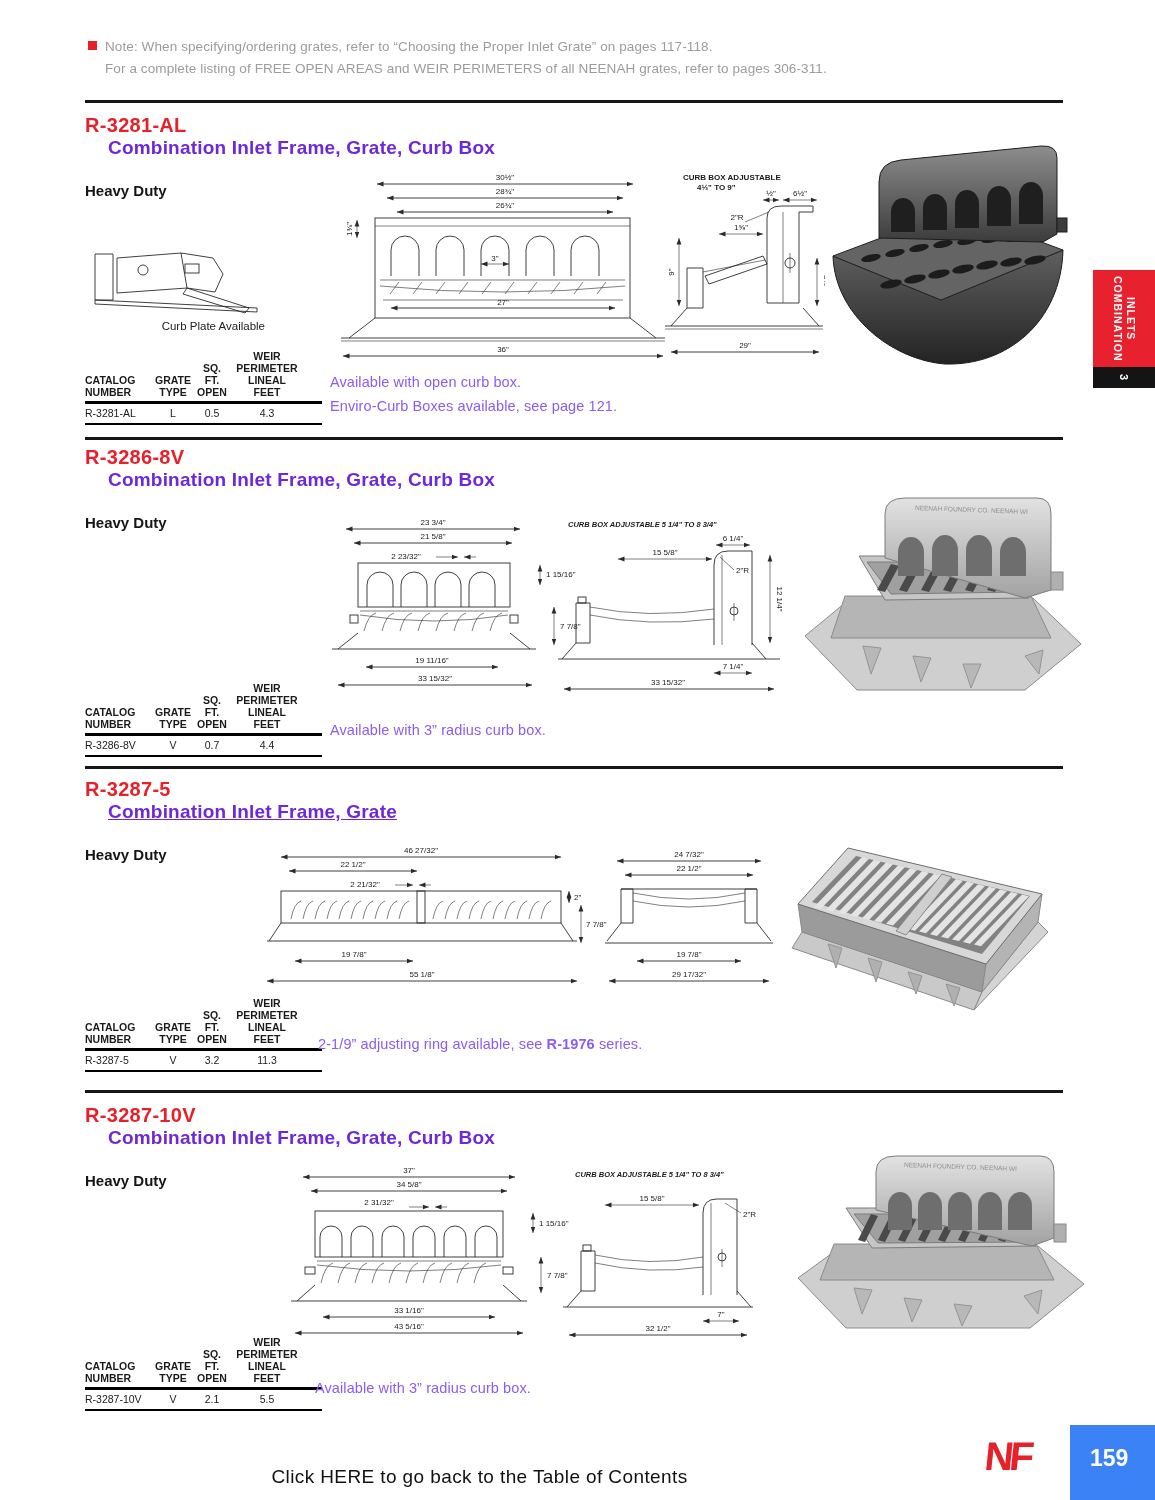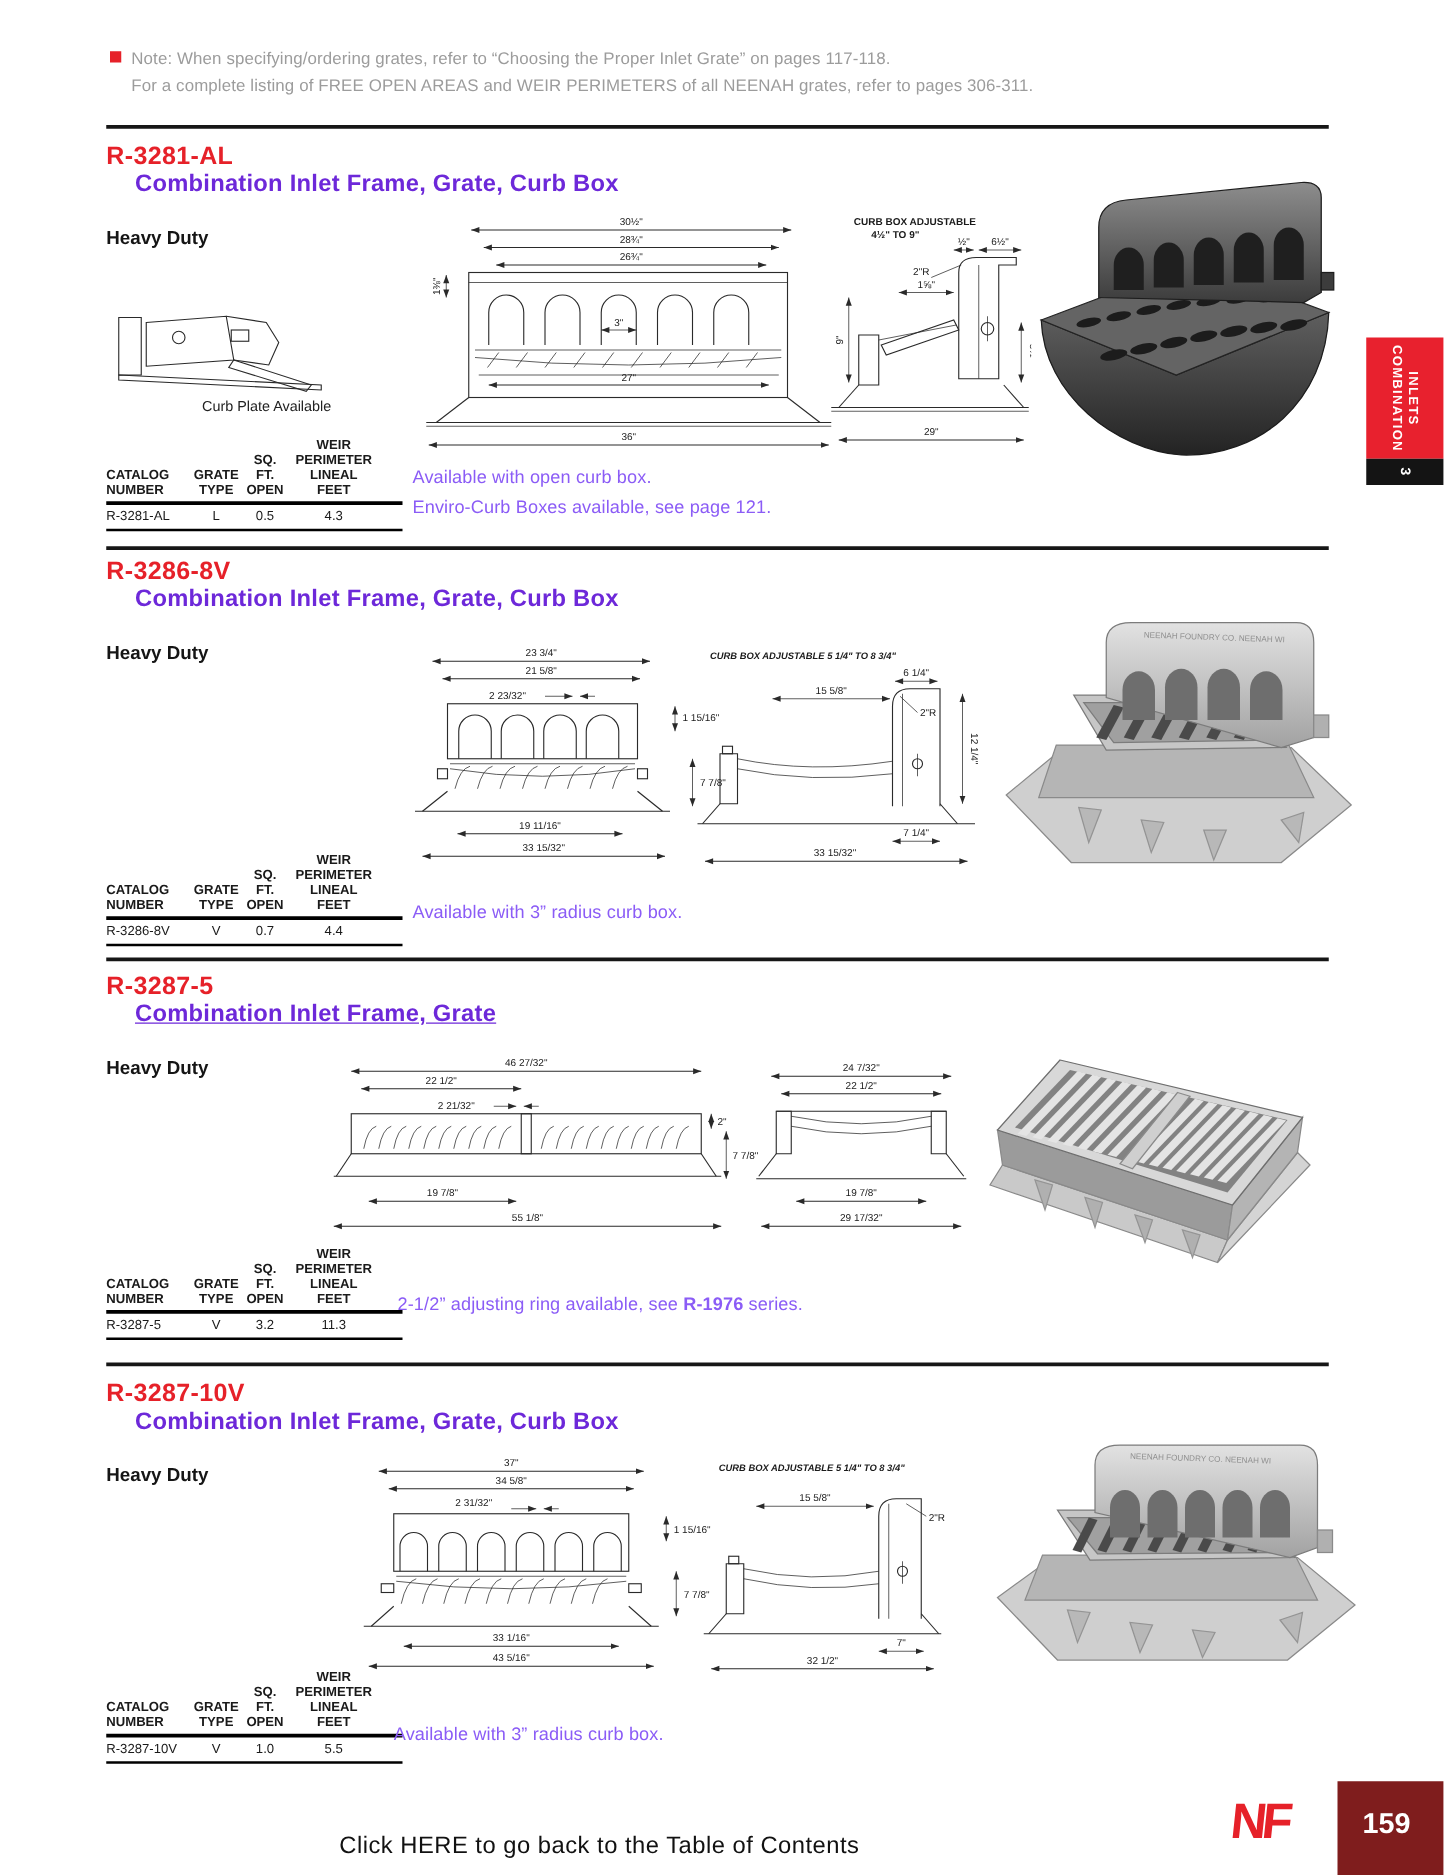--- a/index.html
+++ b/index.html
@@ -48,21 +48,21 @@
   .tab-red { position:absolute; left:1093px; top:270px; width:62px; height:97px; background:#e8212e;
              display:flex; flex-direction:row; justify-content:center; align-items:center; gap:1px; }
   .tab-red span { writing-mode:vertical-lr; color:#fff; font-weight:bold; font-size:10.5px; letter-spacing:1px; }
   .tab-blk { position:absolute; left:1093px; top:367px; width:62px; height:21px; background:#141414;
              display:flex; justify-content:center; align-items:center; }
   .tab-blk span { writing-mode:vertical-lr; color:#fff; font-weight:bold; font-size:11px; }
 
   
   .toc-link { position:absolute; left:0; top:1466px; width:959px; text-align:center;
               font-size:19px; color:#111; letter-spacing:0.4px; cursor:pointer; }
-  .pagebox { position:absolute; left:1070px; top:1425px; width:85px; height:75px; background:#7f1d1d; }
+  .pagebox { position:absolute; left:1070px; top:1425px; width:85px; height:75px; background:#3b82f6; }
   .pagebox span { display:block; margin:20px 0 0 20px; color:#fff; font-weight:bold; font-size:23px; }
 </style>
 </head>
 <body>
 
 <div class="page">
 
   <div class="note-block">
     <div class="note-sq"></div>
     <div class="note-line">Note: When specifying/ordering grates, refer to “Choosing the Proper Inlet Grate” on pages 117-118.</div>
@@ -525,21 +525,21 @@
           <span class="hl">FEET</span>
         </div>
     </div>
     <div class="row">
       <div class="c1 cv">R-3287-5</div>
       <div class="c2 cv">V</div>
       <div class="c3 cv">3.2</div>
       <div class="c4 cv">11.3</div>
     </div>
   </div>
-  <div class="pnote" style="left:318px; top:1036px;"><span>2-1/2” adjusting ring available, see </span><b>R-1976</b><span> series.</span></div>
+  <div class="pnote" style="left:318px; top:1036px;"><span>2-1/9” adjusting ring available, see </span><b>R-1976</b><span> series.</span></div>
 
   <div class="model" style="top:1104px;">R-3287-10V</div>
   <div class="ptitle" style="top:1127px;">Combination Inlet Frame, Grate, Curb Box</div>
   <div class="duty" style="top:1172px;">Heavy Duty</div>
 
   <svg class="abs" style="left:275px; top:1165px;" width="500" height="172" viewBox="0 0 500 172">
     <defs>
       <pattern id="hatD4" width="5" height="5" patternUnits="userSpaceOnUse" patternTransform="rotate(45)">
         <line x1="0" y1="0" x2="0" y2="5" stroke="#666" stroke-width="1"></line>
       </pattern>
@@ -670,21 +670,21 @@
       <div class="c4">
           <span class="hl">WEIR</span>
           <span class="hl">PERIMETER</span>
           <span class="hl">LINEAL</span>
           <span class="hl">FEET</span>
         </div>
     </div>
     <div class="row">
       <div class="c1 cv">R-3287-10V</div>
       <div class="c2 cv">V</div>
-      <div class="c3 cv">1.0</div>
+      <div class="c3 cv">2.1</div>
       <div class="c4 cv">5.5</div>
     </div>
   </div>
   <div class="pnote" style="left:315px; top:1380px;">Available with 3” radius curb box.</div>
 
   <div class="tab-red">
     <span>COMBINATION</span>
     <span>INLETS</span>
   </div>
   <div class="tab-blk">

